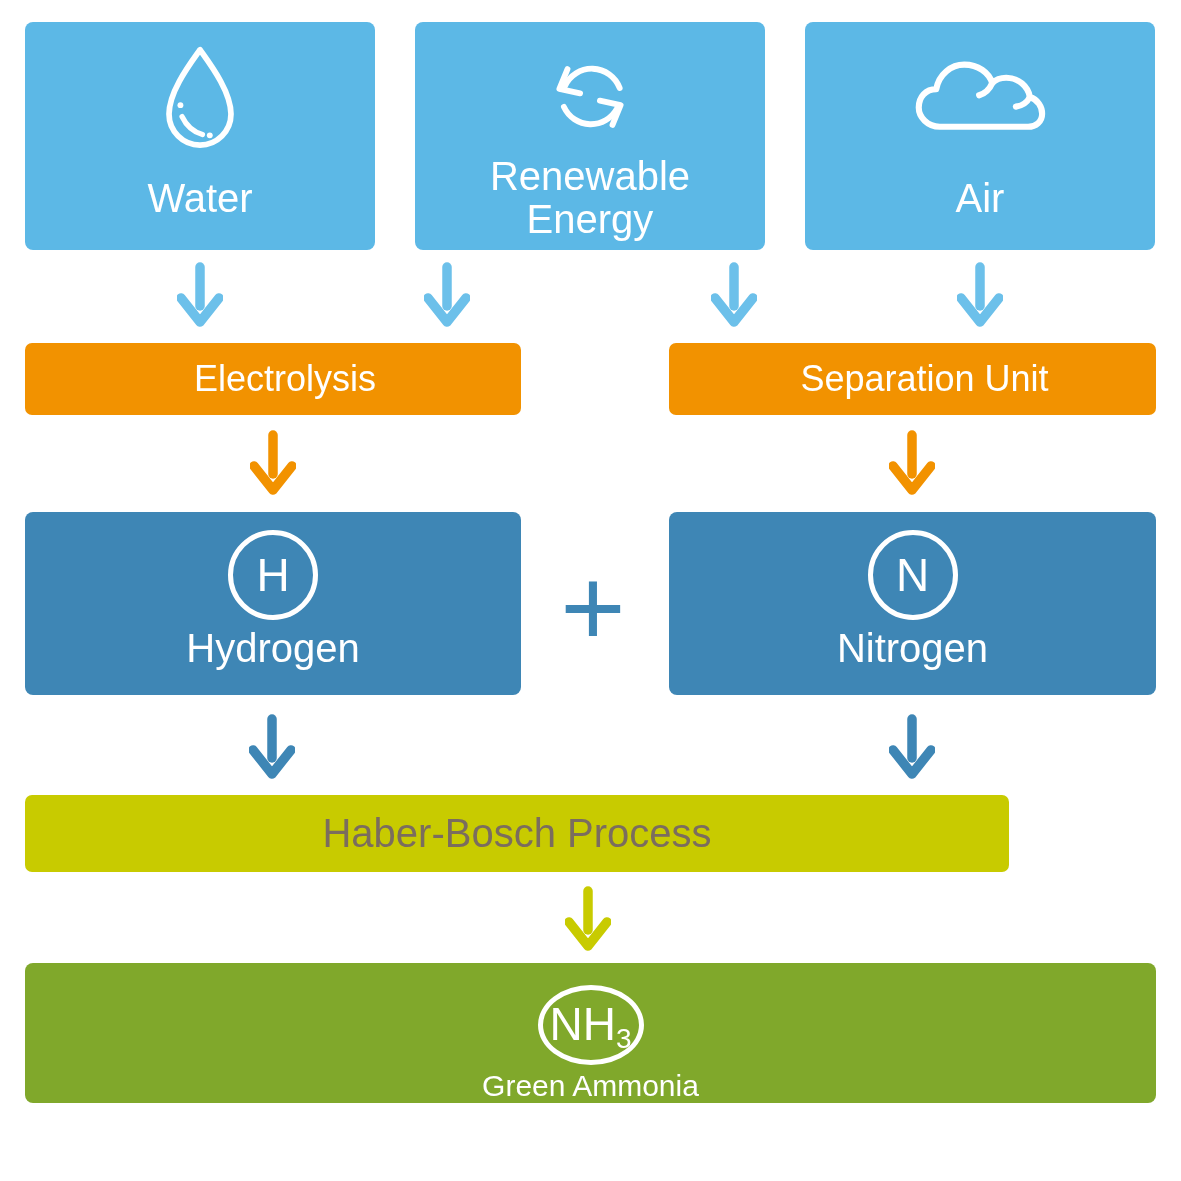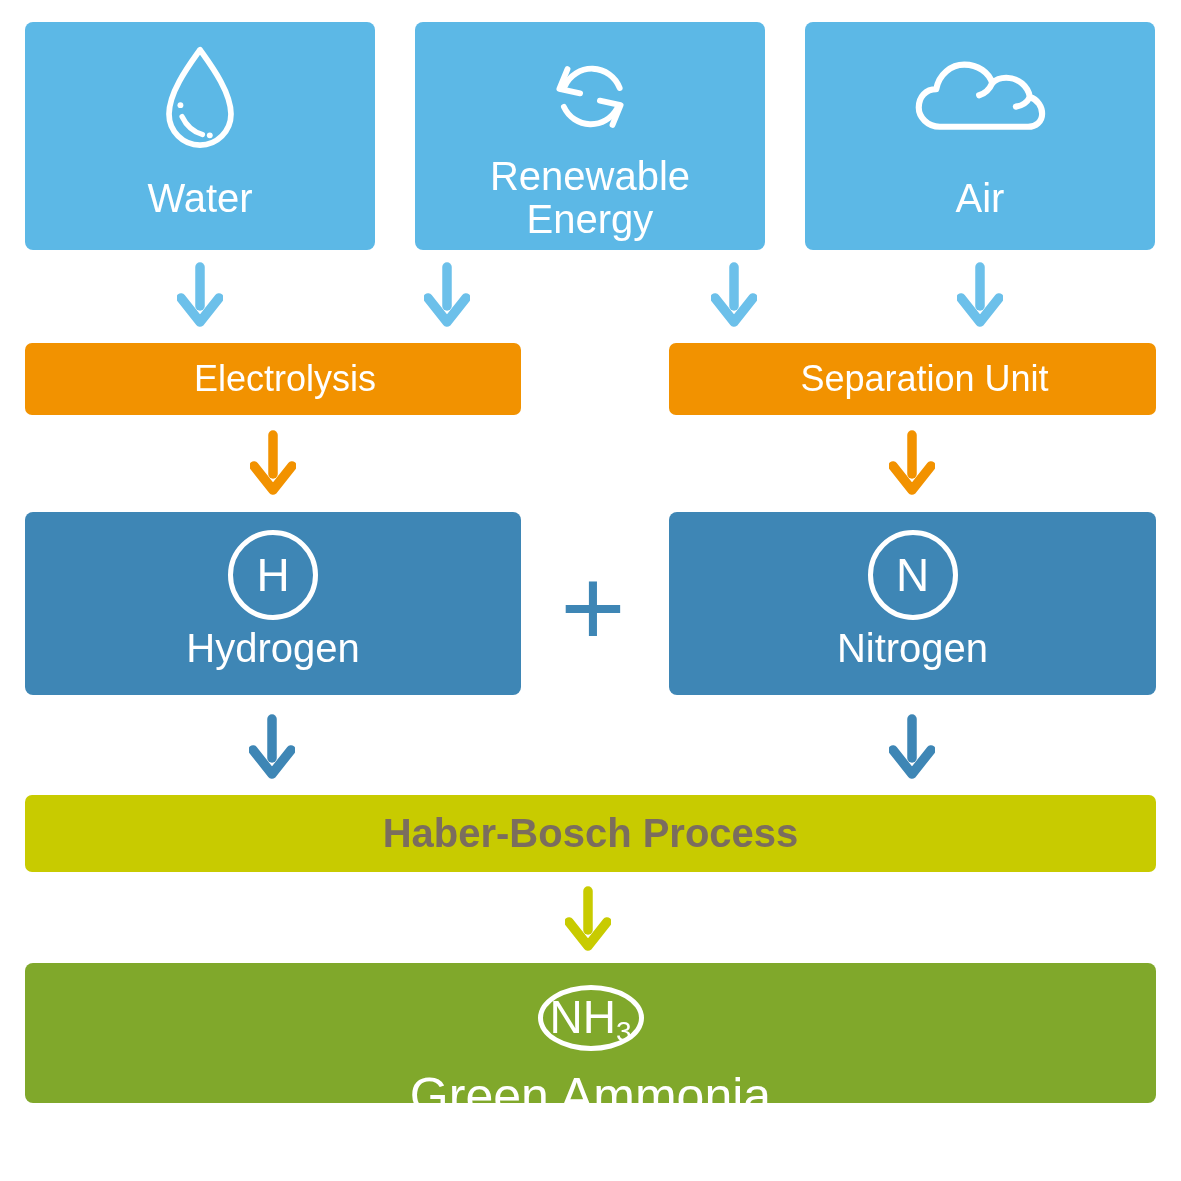--- a/index.html
+++ b/index.html
@@ -67,36 +67,35 @@
   .badge .sub{font-size:28px;vertical-align:-8px;line-height:1;}
   .elem-label{font-size:40px;margin-top:6px;}
   .plus{
     position:absolute;left:538px;top:549px;width:110px;height:116px;
     display:flex;align-items:center;justify-content:center;
     color:var(--mid_blue,#3E86B5);
     font-size:112px;font-weight:400;
   }
   
   .hb{
-    top:795px;left:25px;width:1131px;height:77px;
+    top:795px;left:25px;width:984px;height:77px;
     background:var(--chartreuse,#C8CB00);
     border-radius:7px;
     font-size:40px;
     color:var(--chartreuse_text,#7B6D5E);
-    font-weight:bold;
   }
   
   .product{
     top:963px;left:25px;width:1131px;height:140px;
     background:var(--green,#80A82B);
     border-radius:8px;
     flex-direction:column;
     justify-content:flex-start;
   }
-  .product-label{font-size:50px;margin-top:16px;}
+  .product-label{font-size:30px;margin-top:4px;}
   
   .arrow{position:absolute;}
   .arrow path{fill:none;stroke-width:9.5;stroke-linecap:round;stroke-linejoin:round;}
   .arrow.lb path{stroke:var(--light_blue_arrow,#6CC0EA);}
   .arrow.or path{stroke:var(--orange,#F29200);}
   .arrow.mb path{stroke:var(--mid_blue,#3E86B5);}
   .arrow.ch path{stroke:var(--chartreuse,#C8CB00);}
   .icon-svg path, .icon-svg polyline{fill:none;stroke:#ffffff;stroke-linecap:round;stroke-linejoin:round;}
   .icon-svg circle.dot{fill:#ffffff;stroke:none;}
 </style>

